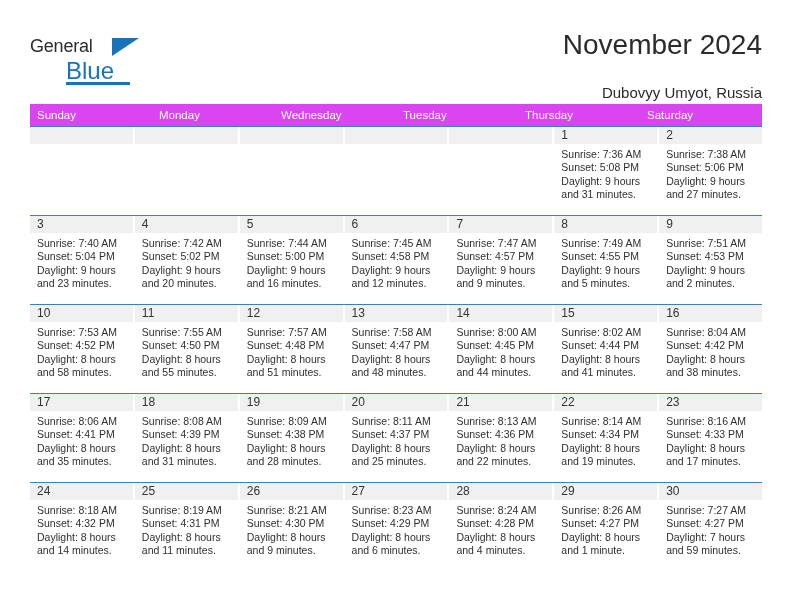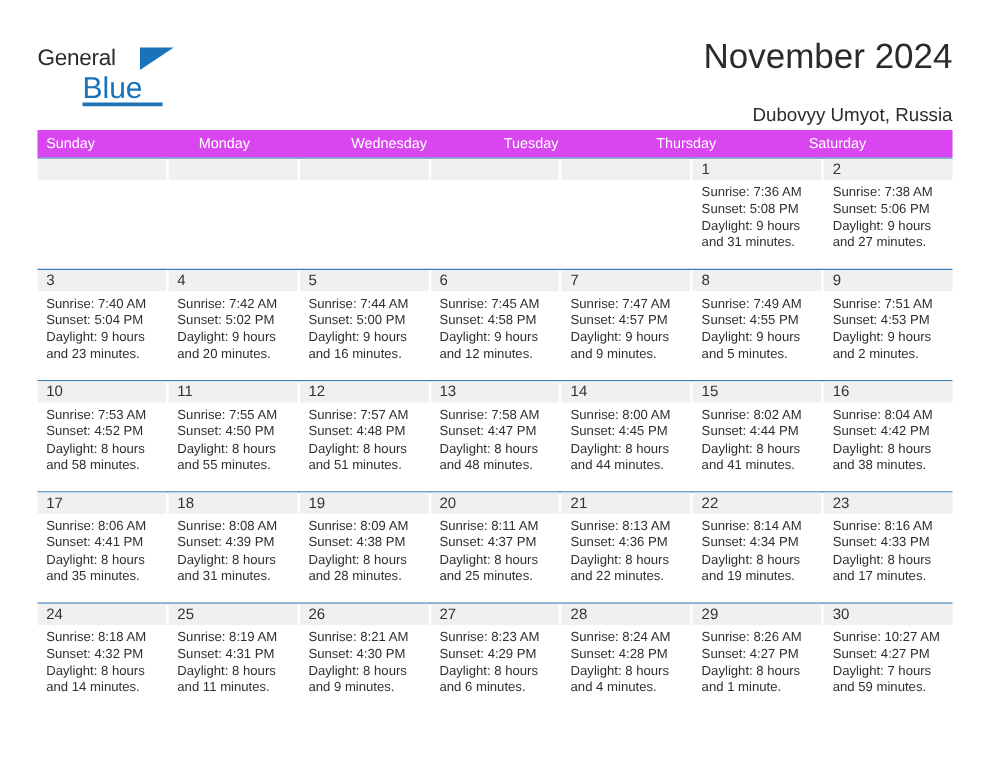--- a/index.html
+++ b/index.html
@@ -508,21 +508,21 @@
         <div class="day-info">
           <div>Sunrise: 8:26 AM</div>
           <div>Sunset: 4:27 PM</div>
           <div>Daylight: 8 hours</div>
           <div>and 1 minute.</div>
         </div>
       </div>
       <div class="day-cell">
         <div class="day-num">30</div>
         <div class="day-info">
-          <div>Sunrise: 10:27 AM</div>
+          <div>Sunrise: 7:27 AM</div>
           <div>Sunset: 4:27 PM</div>
           <div>Daylight: 7 hours</div>
           <div>and 59 minutes.</div>
         </div>
       </div>
     </div>
 
   </div>
 </div>
 

